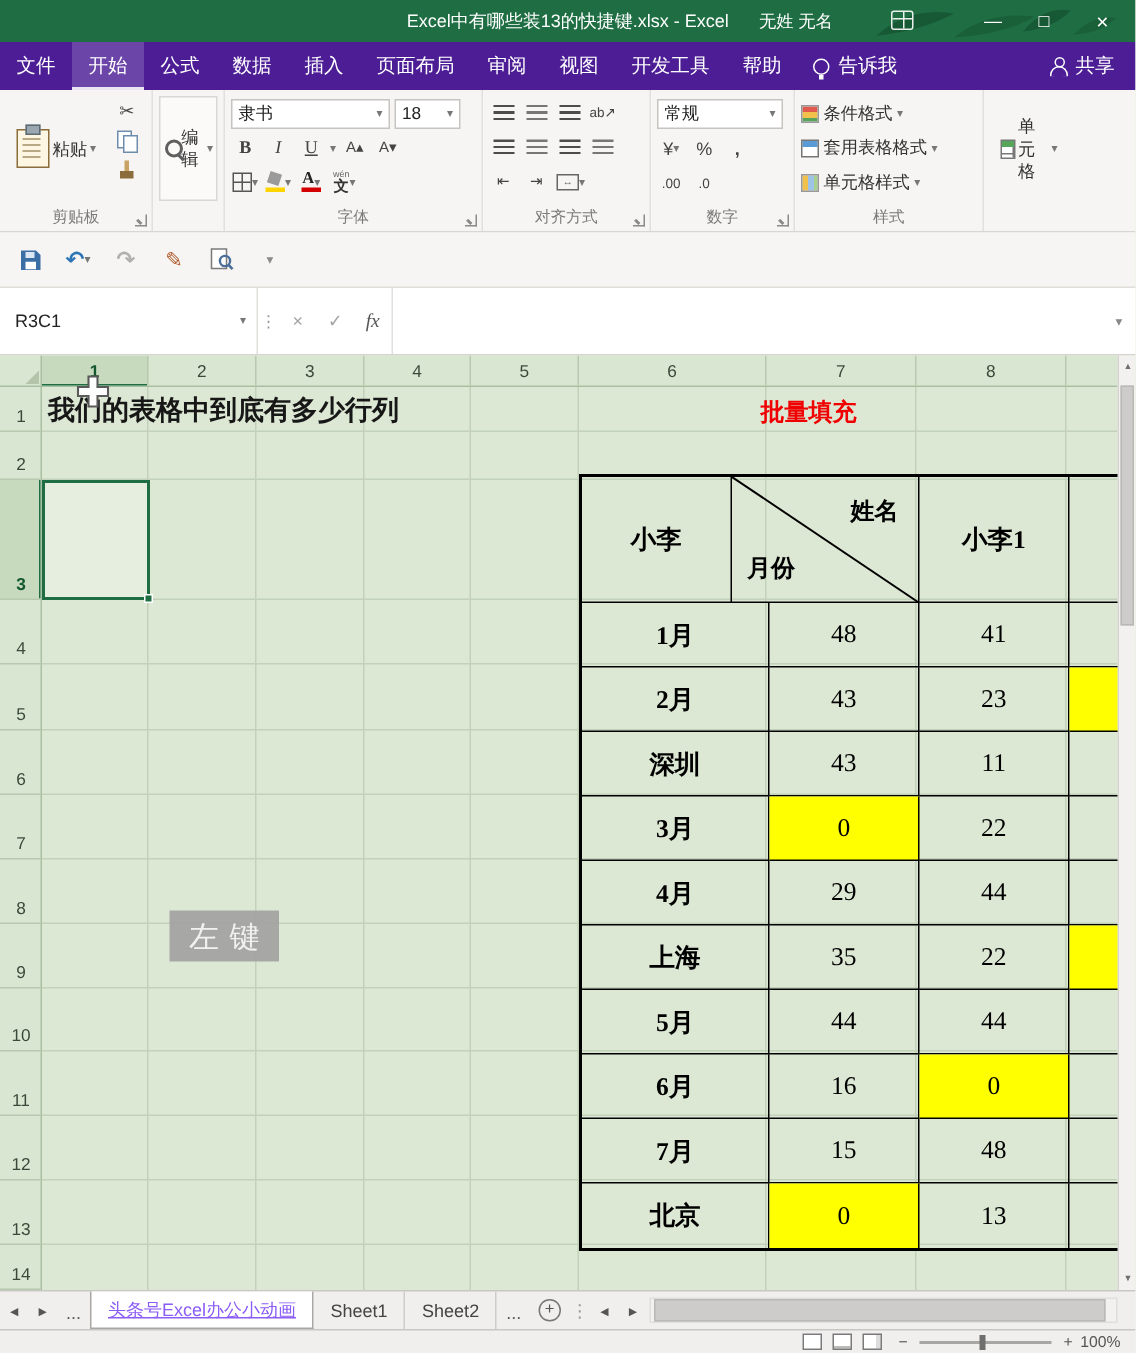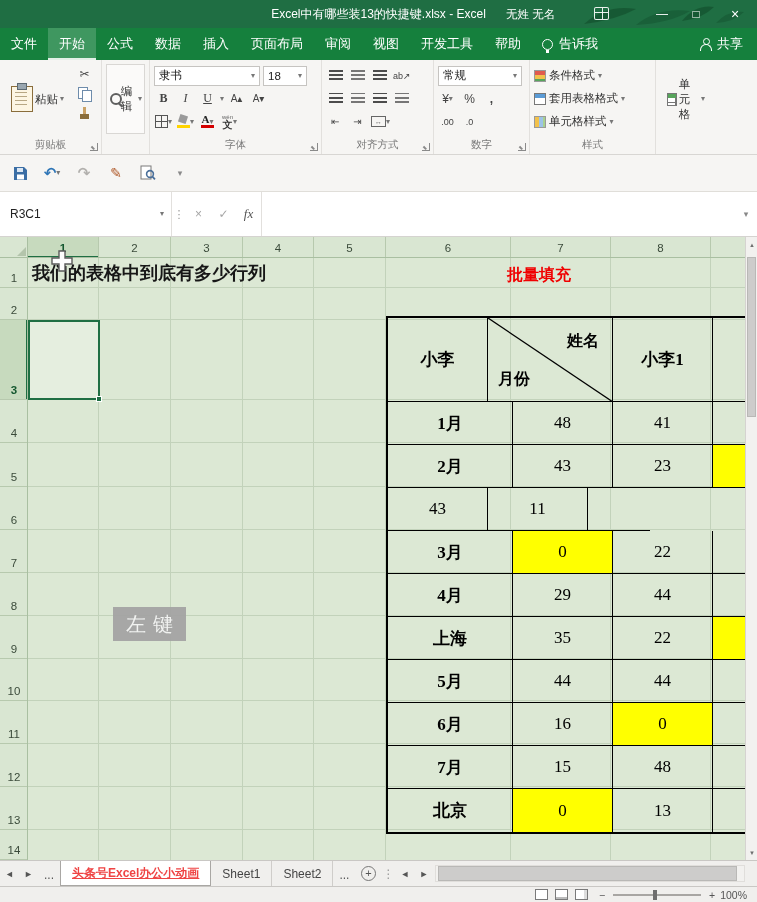--- a/index.html
+++ b/index.html
@@ -13,21 +13,21 @@
 #deco-leaves{position:absolute;left:578px;top:0;pointer-events:none}
 #deco-grid{position:absolute;left:594px;top:7px;width:15px;height:13px;border:1px solid rgba(255,255,255,.9);border-radius:2px;
  background:linear-gradient(rgba(255,255,255,.9),rgba(255,255,255,.9)) 0 4px/100% 1px no-repeat,
             linear-gradient(rgba(255,255,255,.9),rgba(255,255,255,.9)) 7px 0/1px 100% no-repeat}
 .win-btn{position:absolute;top:0;height:28px;display:flex;align-items:center;justify-content:center;font-size:12px;color:#fff}
 #btn-min{left:645px;width:34px}
 #btn-max{left:679px;width:34px}
 #btn-close{left:713px;width:44px;font-size:14px}
 
 
-#ribbon-tabs{position:absolute;left:0;top:28px;width:757px;height:32px;background:#15803d;display:flex;align-items:stretch;color:#fff}
+#ribbon-tabs{position:absolute;left:0;top:28px;width:757px;height:32px;background:#4c1d95;display:flex;align-items:stretch;color:#fff}
 .rtab{padding:0 11px;display:flex;align-items:center;font-size:13px;white-space:nowrap}
 .rtab.active{background:rgba(255,255,255,.18);box-shadow:inset 0 -2px 0 rgba(255,255,255,.85)}
 #tellme{display:flex;align-items:center;padding:0 10px;font-size:13px}
 .bulb{width:11px;height:11px;border:1.5px solid #fff;border-radius:50%;position:relative;margin-right:6px}
 .bulb::after{content:"";position:absolute;left:2.5px;top:10px;width:3px;height:3px;background:#fff}
 #share{margin-left:auto;display:flex;align-items:center;padding:0 14px;font-size:13px}
 .person{width:12px;height:12px;position:relative;margin-right:6px}
 .person::before{content:"";position:absolute;left:3.5px;top:0;width:5px;height:5px;border:1.2px solid #fff;border-radius:50%}
 .person::after{content:"";position:absolute;left:1px;top:6px;width:10px;height:6px;border:1.2px solid #fff;border-bottom:none;border-radius:6px 6px 0 0}
 
@@ -142,21 +142,21 @@
 #vs-up{top:0}
 #vs-down{bottom:0}
 #vs-thumb{position:absolute;left:1px;top:20px;width:9px;height:160px;background:#cdcccb;border:1px solid #b9b8b6}
 
 
 #sheetbar{position:absolute;left:0;top:860px;width:757px;height:26px;background:#f0efed;border-top:1px solid #c9c7c4;display:flex;align-items:stretch;font-size:12px}
 .nav-arrow{width:19px;display:flex;align-items:center;justify-content:center;color:#555;font-size:9px}
 .tab-ellipsis{width:22px;display:flex;align-items:flex-end;justify-content:center;color:#555;padding-bottom:4px}
 #sheet-tab-list{display:flex;align-items:stretch}
 .stab{padding:0 11px;display:flex;align-items:center;border-right:1px solid #cfcdca;color:#444;white-space:nowrap}
-.stab.active{background:#fff;color:#ef4444;font-weight:bold;text-decoration:underline;border:1px solid #a9a7a4;border-top:none}
+.stab.active{background:#fff;color:#8b5cf6;font-weight:normal;text-decoration:underline;border:1px solid #a9a7a4;border-top:none}
 .add-btn{width:26px;display:flex;align-items:center;justify-content:center}
 .add-circle{width:15px;height:15px;border:1px solid #777;border-radius:50%;display:flex;align-items:center;justify-content:center;font-size:11px;color:#555;line-height:1}
 .bar-sep{width:14px;display:flex;align-items:center;justify-content:center;color:#9a9a9a}
 #hscroll{position:relative;flex:1;margin:4px 12px 4px 2px;background:#f2f1ef;border:1px solid #e0dedb}
 #hs-thumb{position:absolute;left:2px;top:0;bottom:0;width:97%;background:#cdcccb;border:1px solid #b9b8b6}
 
 
 #statusbar{position:absolute;left:0;top:886px;width:757px;height:16px;background:#f0efed;border-top:1px solid #c9c7c4;display:flex;align-items:center;font-size:10.5px;color:#555}
 #statusbar .spacer{flex:1}
 .view-icon{width:13px;height:11px;border:1px solid #7a7a7a;background:#fff;margin-right:7px}
@@ -500,20 +500,21 @@
           <div class="tcell tval" style="width: 100px;">41</div>
           <div class="tcell tval" style="width: 62px;"></div>
         </div>
         <div class="trow" style="height: 43px;">
           <div class="tcell tlabel" style="width: 125px;">2月</div>
           <div class="tcell tval" style="width: 100px;">43</div>
           <div class="tcell tval" style="width: 100px;">23</div>
           <div class="tcell tval yellow" style="width: 62px;"></div>
         </div>
         <div class="trow" style="height: 43px;">
+          <div class="tcell tlabel" style="width: 125px;">深圳</div>
           <div class="tcell tval" style="width: 100px;">43</div>
           <div class="tcell tval" style="width: 100px;">11</div>
           <div class="tcell tval" style="width: 62px;"></div>
         </div>
         <div class="trow" style="height: 43px;">
           <div class="tcell tlabel" style="width: 125px;">3月</div>
           <div class="tcell tval yellow" style="width: 100px;">0</div>
           <div class="tcell tval" style="width: 100px;">22</div>
           <div class="tcell tval" style="width: 62px;"></div>
         </div>

